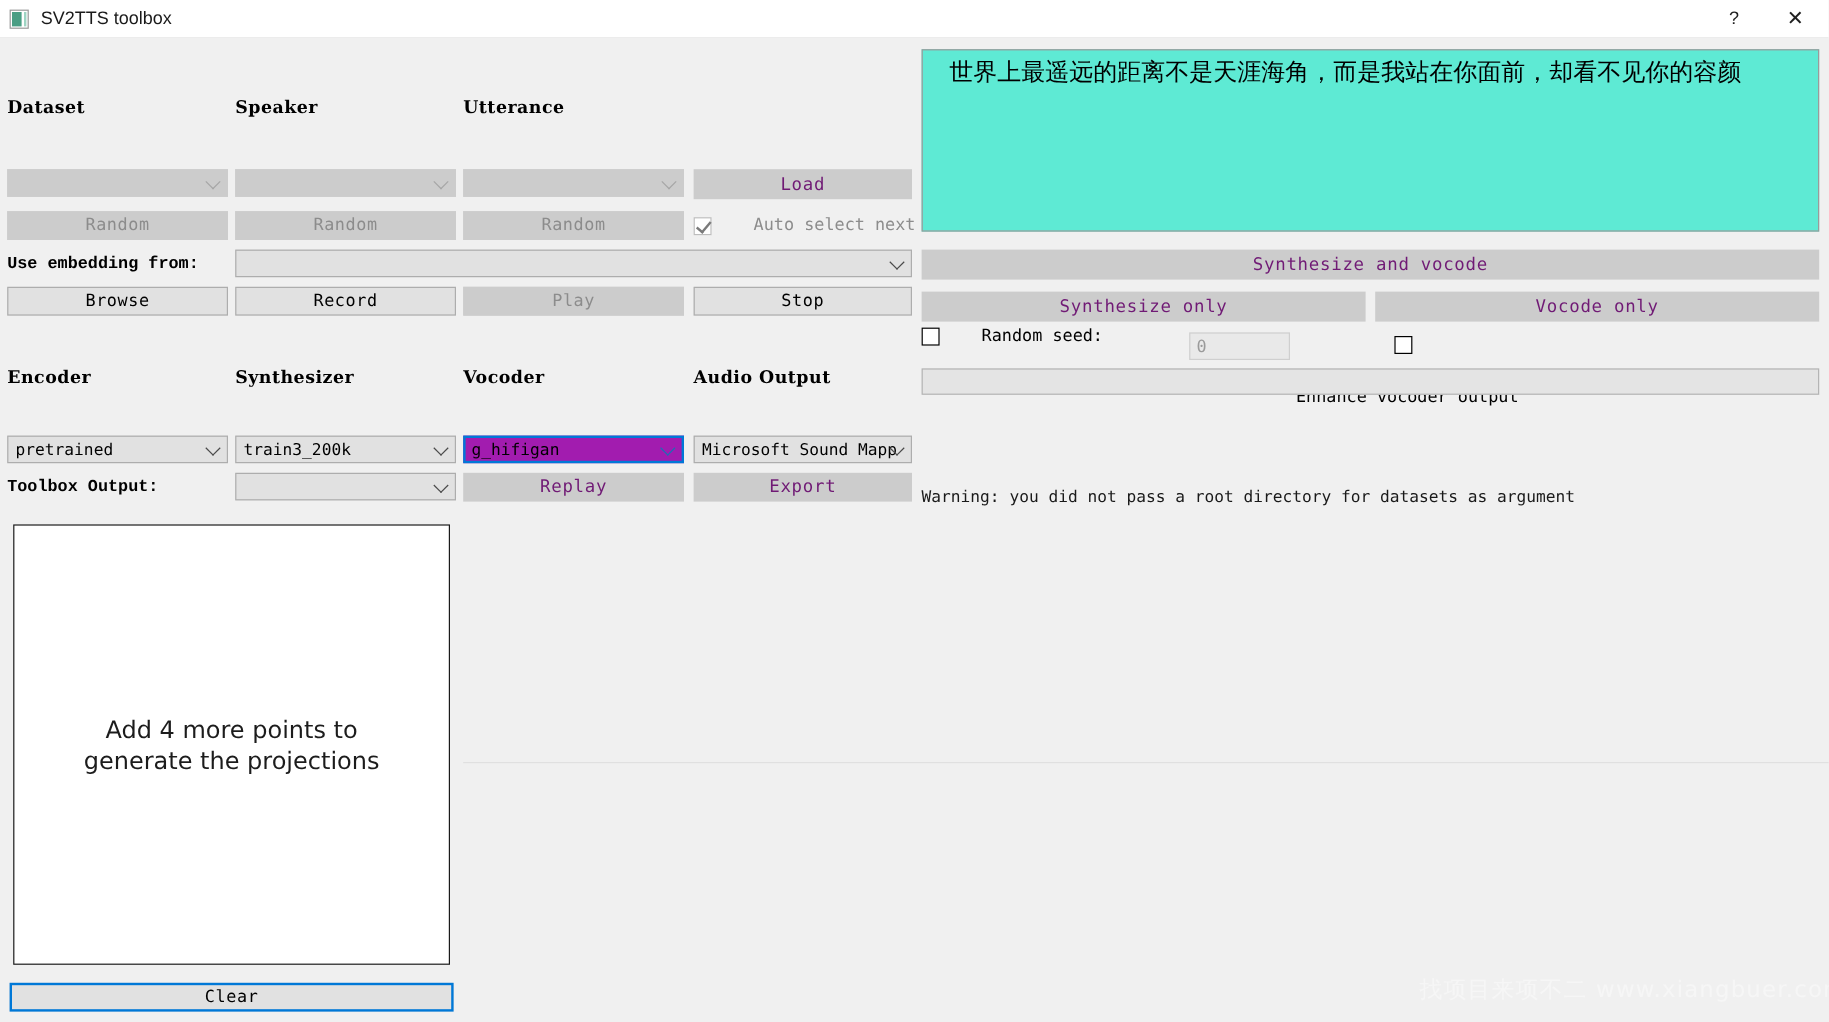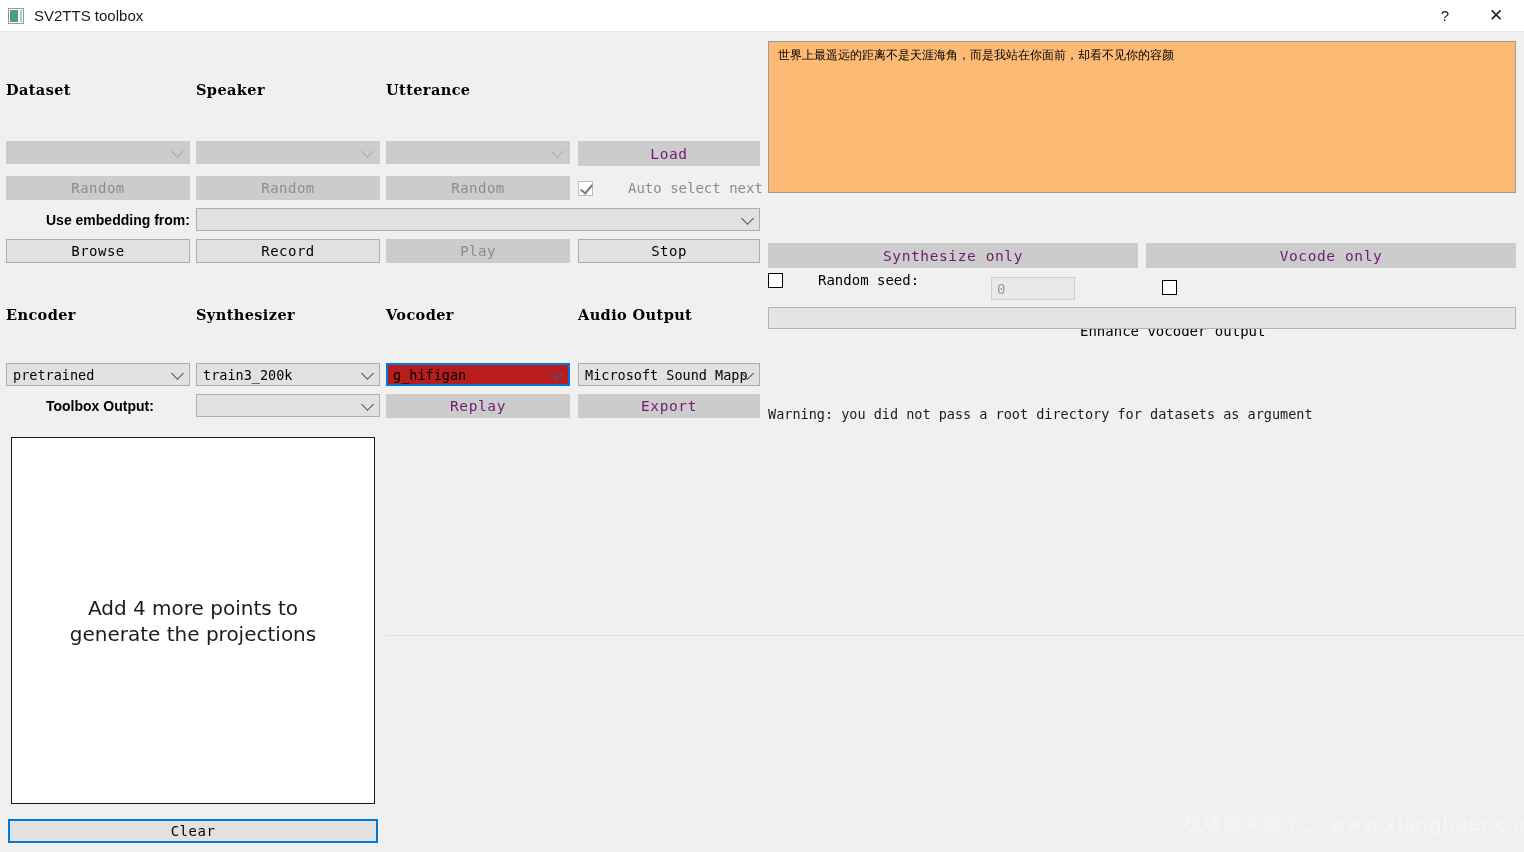--- a/index.html
+++ b/index.html
@@ -55,26 +55,25 @@
     position: absolute;
     font-family: "DejaVu Serif", "Liberation Serif", serif;
     font-weight: bold;
     font-size: 14.5px;
     color: #000;
     letter-spacing: 0.4px;
     white-space: nowrap;
   }
   .lbl-plain {
     position: absolute;
-    font-family: Liberation Sans, sans-serif;
+    font-family: Liberation Mono, monospace;
     font-weight: bold;
     font-size: 14px;
     color: #000;
     white-space: nowrap;
-    margin-left: 40px;
   }
 
   .combo {
     position: absolute;
     background: #e1e1e1;
     border: 1px solid #adadad;
     display: flex; align-items: center;
     font-family: "DejaVu Sans Mono", "Liberation Mono", monospace;
     font-size: 13.5px;
     color: #000;
@@ -87,21 +86,21 @@
     width: 9px; height: 9px; margin-top: -6px;
     border-right: 1.6px solid #4a4a4a;
     border-bottom: 1.6px solid #4a4a4a;
     transform: rotate(45deg);
   }
   .combo.disabled {
     background: #cccccc; border-color: #cccccc; color: #8c8c8c;
   }
   .combo.disabled .chev { border-color: #a6a6a6; }
   .combo.focused {
-    background: #b91c1c; border: 2px solid #0078d7;
+    background: #a21caf; border: 2px solid #0078d7;
     padding-left: 5px;
   }
   .combo.focused .chev { border-color: #1b6fb5; }
 
   .btn {
     position: absolute;
     background: #e1e1e1;
     border: 1px solid #adadad;
     display: flex; align-items: center; justify-content: center;
     font-family: "DejaVu Sans Mono", "Liberation Mono", monospace;
@@ -141,25 +140,25 @@
     font-family: "DejaVu Sans Mono", "Liberation Mono", monospace;
     font-size: 14px;
     color: #9a9a9a;
     display: flex; align-items: center;
     padding-left: 5px;
   }
 
   
   .editor {
     position: absolute;
-    background: #fdba74;
+    background: #5eead4;
     border: 1px solid #9a9a9a;
-    padding: 5px 9px;
+    padding: 5px 22px;
     font-family: "DejaVu Sans", "Liberation Sans", sans-serif;
-    font-size: 12px;
+    font-size: 20px;
     color: #000;
     line-height: 1.35;
     overflow: hidden;
   }
 
   
   .bigbtn {
     position: absolute;
     background: #cccccc;
     display: flex; align-items: center; justify-content: center;
@@ -291,20 +290,21 @@
   <div class="lbl-plain" style="left:6px; top:398px;">Toolbox Output:</div>
   <div class="combo" style="left:196px; top:394px; width:184px; height:23px;">
     <span></span>
     <span class="chev"></span>
   </div>
   <div class="bigbtn" style="left:386px; top:394px; width:184px; height:24px;">Replay</div>
   <div class="bigbtn" style="left:578px; top:394px; width:182px; height:24px;">Export</div>
 
   <div class="editor" style="left:768px; top:41px; width:748px; height:152px;">世界上最遥远的距离不是天涯海角，而是我站在你面前，却看不见你的容颜</div>
 
+  <div class="bigbtn" style="left:768px; top:208px; width:748px; height:25px;">Synthesize and vocode</div>
   <div class="bigbtn" style="left:768px; top:243px; width:370px; height:25px;">Synthesize only</div>
   <div class="bigbtn" style="left:1146px; top:243px; width:370px; height:25px;">Vocode only</div>
 
   <div class="chk" style="left:768px; top:272px;">
     <span class="box"></span>
     <span>Random seed:</span>
   </div>
   <div class="textinput" style="left:991px; top:277px; width:84px; height:23px;">0</div>
   <div class="chk" style="left:1080px; top:280px;flex-direction:column;">
     <span class="box"></span>

